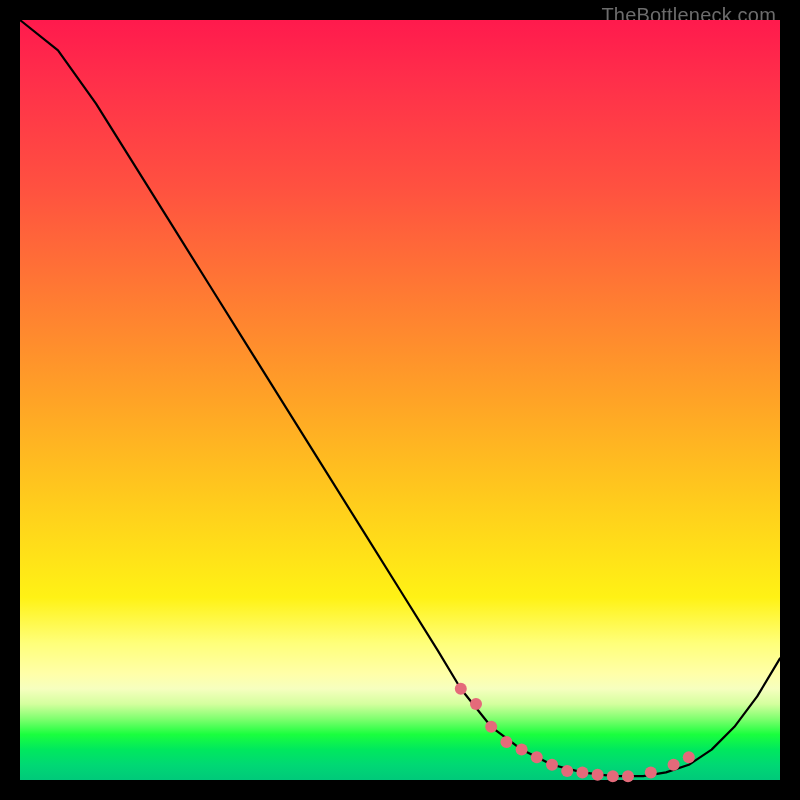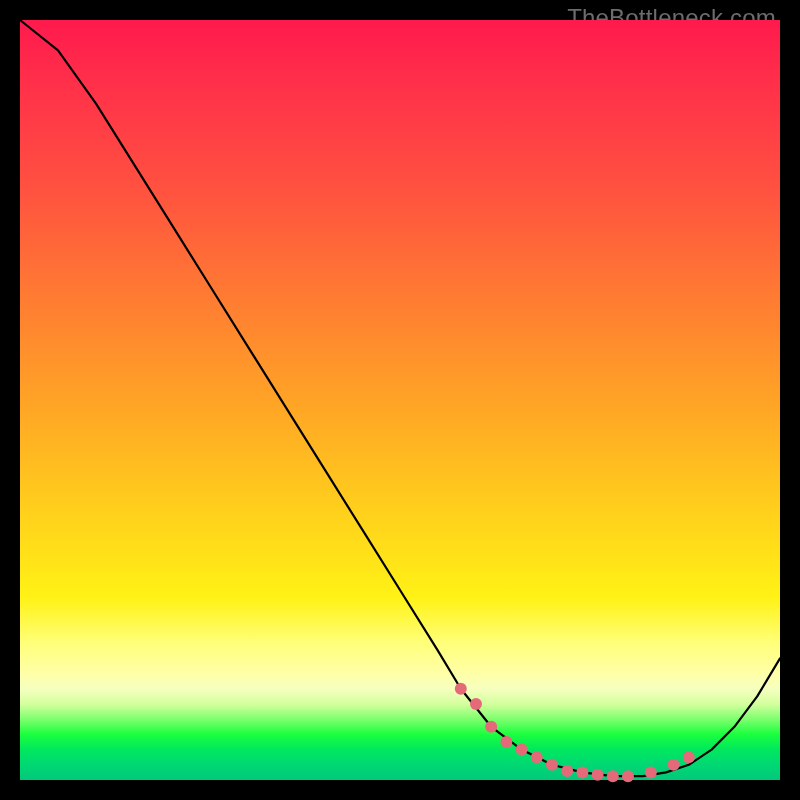--- a/index.html
+++ b/index.html
@@ -42,21 +42,21 @@
       #00e85e 96%,
       #00d874 98%,
       #00c97a 100%
     );
   }
   .watermark {
     position: absolute;
     top: 4px;
     right: 24px;
     color: #6c6c6c;
-    font-size: 24px;
+    font-size: 20px;
     letter-spacing: 0.2px;
     user-select: none;
   }
   svg.curve {
     position: absolute;
     left: 0;
     top: 0;
     width: 760px;
     height: 760px;
     overflow: visible;

